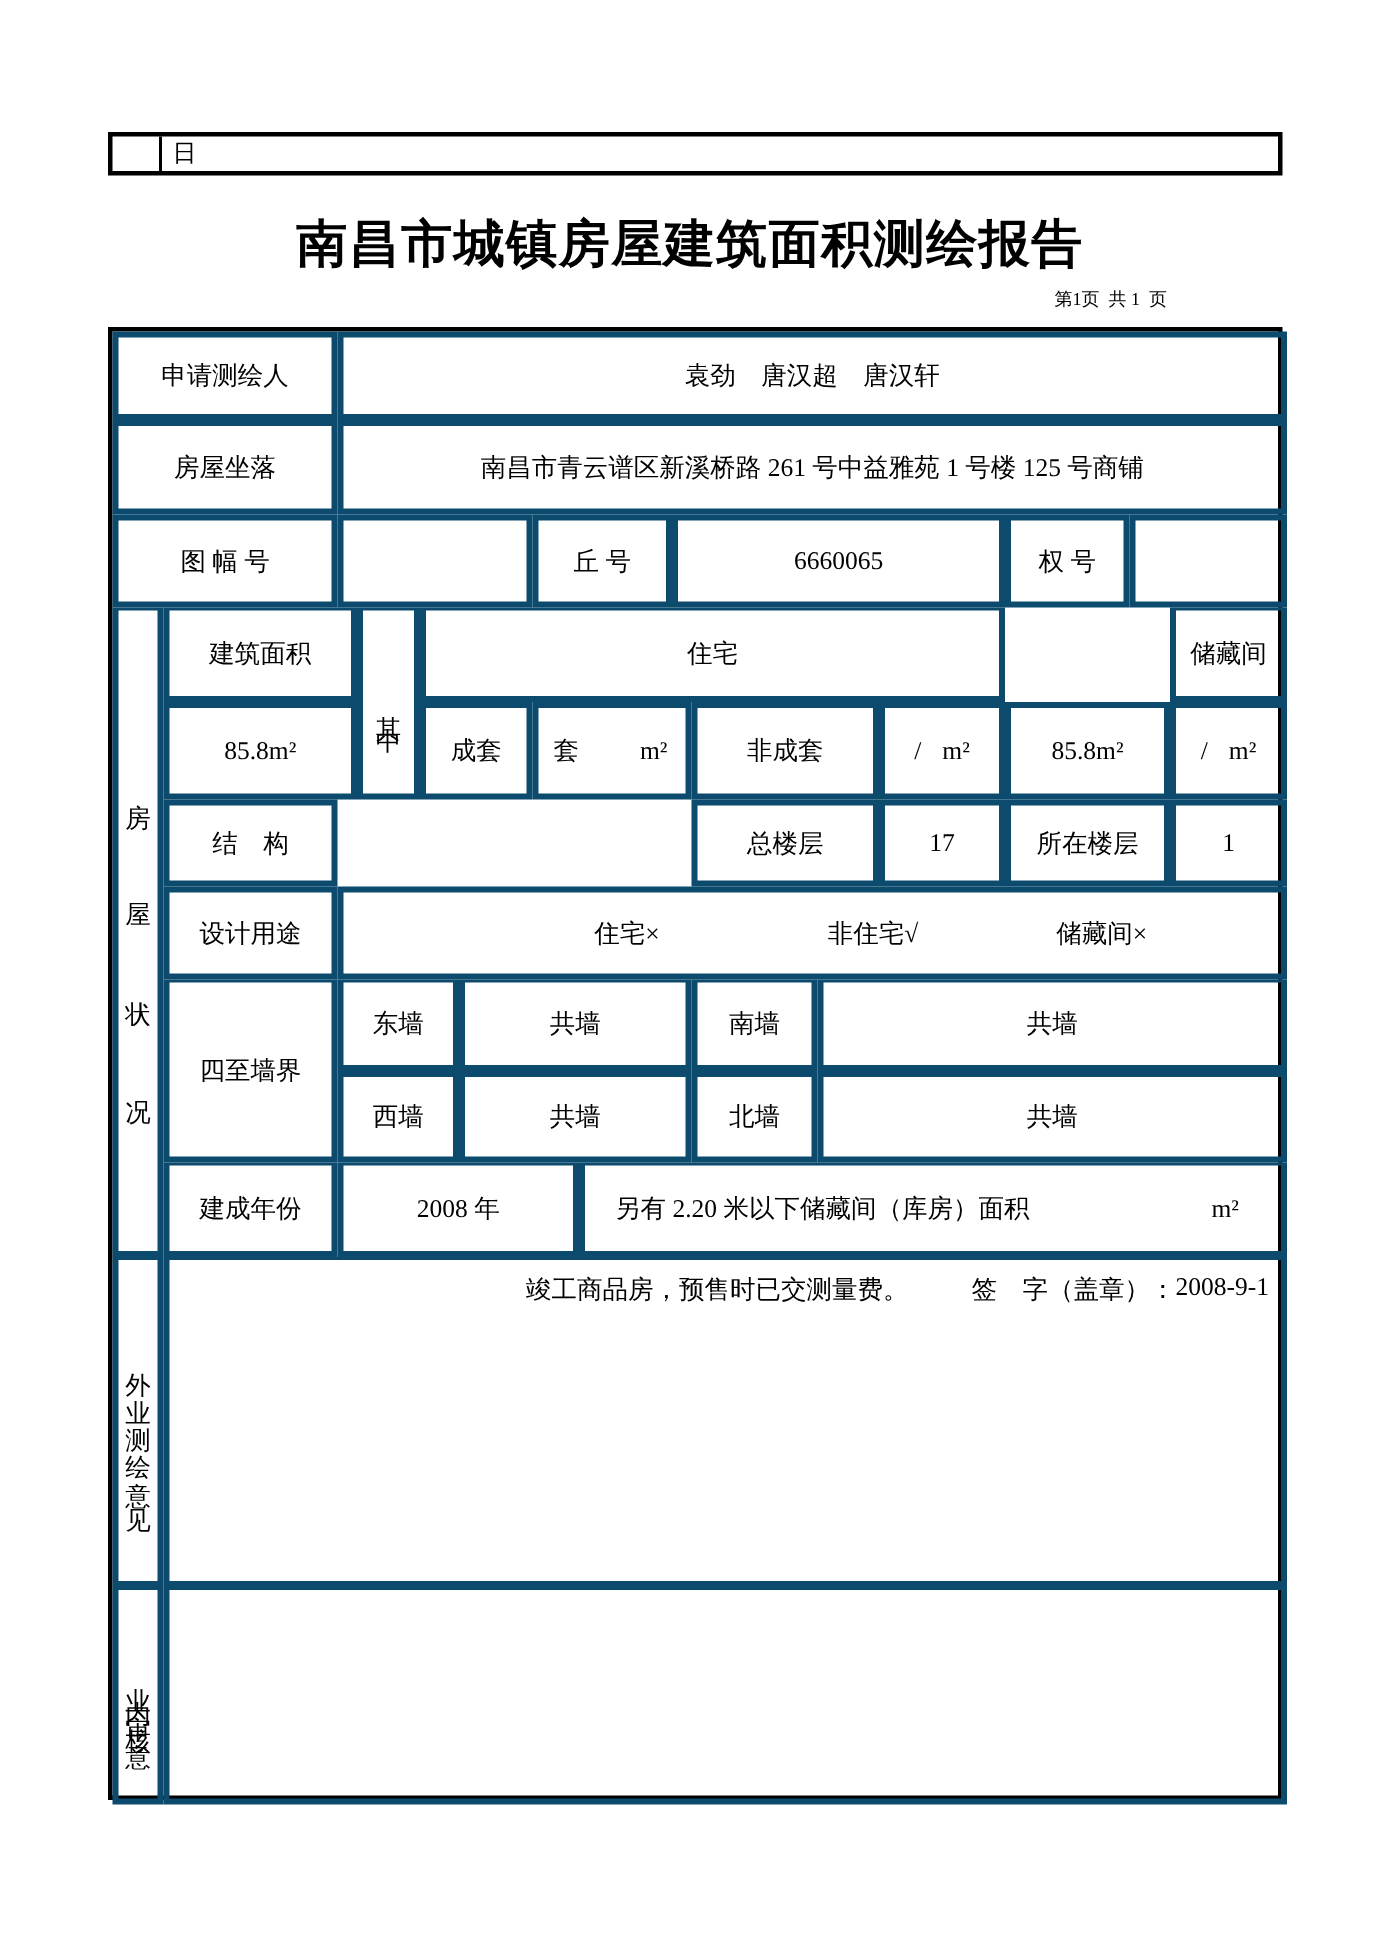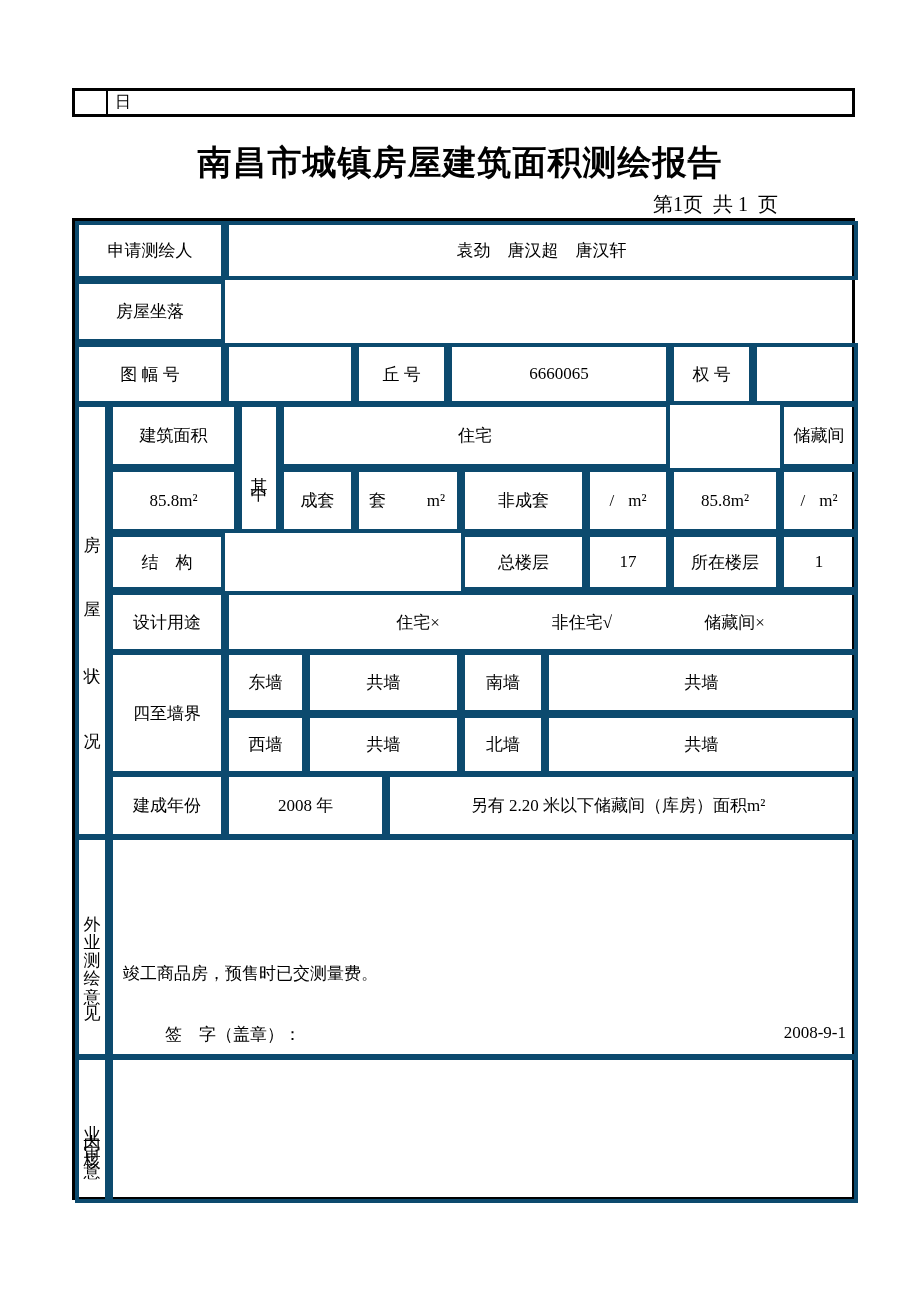--- a/index.html
+++ b/index.html
@@ -18,21 +18,21 @@
   }
   .topbox .cell1 { width:33px; border-right:2px solid #000; }
   .topbox .cell2 { flex:1; display:flex; align-items:center; padding-left:7px; font-size:16px; }
 
   .title {
     position:absolute; left:0; top:140px; width:920px;
     text-align:center; font-size:34px; font-weight:bold; letter-spacing:1px;
     white-space:pre;
   }
   .pageinfo {
-    position:absolute; top:191px; right:142px; font-size:20px; white-space:pre;
+    position:absolute; top:191px; right:142px; font-size:12px; white-space:pre;
   }
 
   
   .rt {
     position:absolute; left:72px; top:218px; width:783px; height:982px;
     display:grid;
     grid-template-columns: 34px 116px 13px 42px 26px 49px 31px 62px 13px 84px 41px 84px 83px 27px 78px;
     grid-template-rows: 59px 63px 62px 63px 65px 58px 62px 61px 61px 63px 220px 145px;
     border:3px solid #000;
   }
@@ -50,24 +50,24 @@
   .v-office { letter-spacing:9px;  margin-bottom:-9px; }
 
   .unitcell { justify-content:space-between; padding:0 12px 0 10px; }
   .slashcell span + span { margin-left:14px; }
 
   .usecell { justify-content:center; }
   .usecell .u1 { margin-left:78px; }
   .usecell .u2 { margin-left:112px; }
   .usecell .u3 { margin-left:92px; }
 
-  .extracell { justify-content:center; padding-left:20px; padding-right:28px; }
+  .extracell { justify-content:space-between; padding-left:20px; padding-right:28px; }
 
   .surveycell {
-    flex-direction:column; align-items:stretch; justify-content:flex-end;
+    flex-direction:row; align-items:stretch; justify-content:flex-end;
     padding:8px 8px 8px 10px;
   }
   .surveycell .comment { text-align:left; margin-bottom:38px; font-size:17px; }
   .surveycell .signline { display:flex; justify-content:space-between; font-size:17px;margin-left:42px; }
 </style>
 </head>
 <body>
 
 <div class="page">
 
@@ -78,20 +78,21 @@
 
   <div class="title">南昌市城镇房屋建筑面积测绘报告</div>
   <div class="pageinfo">第1页  共 1  页</div>
 
   <div class="rt">
 
     <div class="c" style="grid-area:1/1/2/3">申请测绘人</div>
     <div class="c" style="grid-area:1/3/2/16">袁劲　唐汉超　唐汉轩</div>
 
     <div class="c" style="grid-area:2/1/3/3">房屋坐落</div>
+    <div class="c" style="grid-area:2/3/3/16">南昌市青云谱区新溪桥路 261 号中益雅苑 1 号楼 125 号商铺</div>
 
     <div class="c" style="grid-area:3/1/4/3">图 幅 号</div>
     <div class="c" style="grid-area:3/3/4/7"></div>
     <div class="c" style="grid-area:3/7/4/9">丘 号</div>
     <div class="c" style="grid-area:3/9/4/13">6660065</div>
     <div class="c" style="grid-area:3/13/4/14">权 号</div>
     <div class="c" style="grid-area:3/14/4/16"></div>
 
     <div class="c tt" style="grid-area:4/1/11/2">
       <span class="vert v-house">房屋状况</span>

